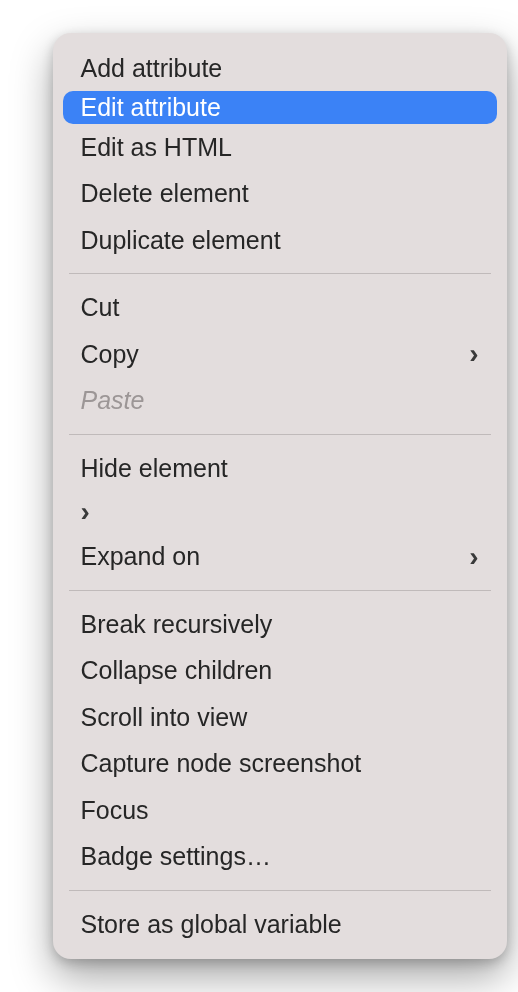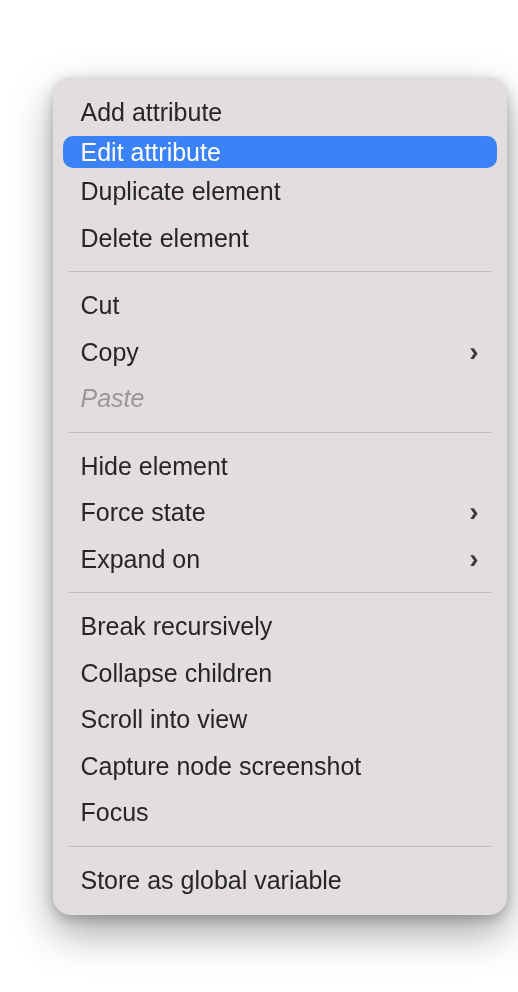--- a/index.html
+++ b/index.html
@@ -62,24 +62,27 @@
 
 <div class="context-menu">
 
   <div class="menu-item">
     <span>Add attribute</span>
   </div>
   <div class="menu-item highlighted">
     <span>Edit attribute</span>
   </div>
   <div class="menu-item">
-    <span>Duplicate element</span>
+    <span>Edit as HTML</span>
   </div>
   <div class="menu-item">
     <span>Delete element</span>
+  </div>
+  <div class="menu-item">
+    <span>Duplicate element</span>
   </div>
 
   <div class="divider"></div>
 
   <div class="menu-item">
     <span>Cut</span>
   </div>
   <div class="menu-item">
     <span>Copy</span>
     <span class="chevron">›</span>
@@ -87,21 +90,20 @@
   <div class="menu-item disabled">
     <span>Paste</span>
   </div>
 
   <div class="divider"></div>
 
   <div class="menu-item">
     <span>Hide element</span>
   </div>
   <div class="menu-item">
-    <span>Force state</span>
     <span class="chevron">›</span>
   </div>
   <div class="menu-item">
     <span>Expand on</span>
     <span class="chevron">›</span>
   </div>
 
   <div class="divider"></div>
 
   <div class="menu-item">
@@ -112,20 +114,23 @@
   </div>
   <div class="menu-item">
     <span>Scroll into view</span>
   </div>
   <div class="menu-item">
     <span>Capture node screenshot</span>
   </div>
   <div class="menu-item">
     <span>Focus</span>
   </div>
+  <div class="menu-item">
+    <span>Badge settings…</span>
+  </div>
 
   <div class="divider"></div>
 
   <div class="menu-item">
     <span>Store as global variable</span>
   </div>
 
 </div>
 
 </body></html>

